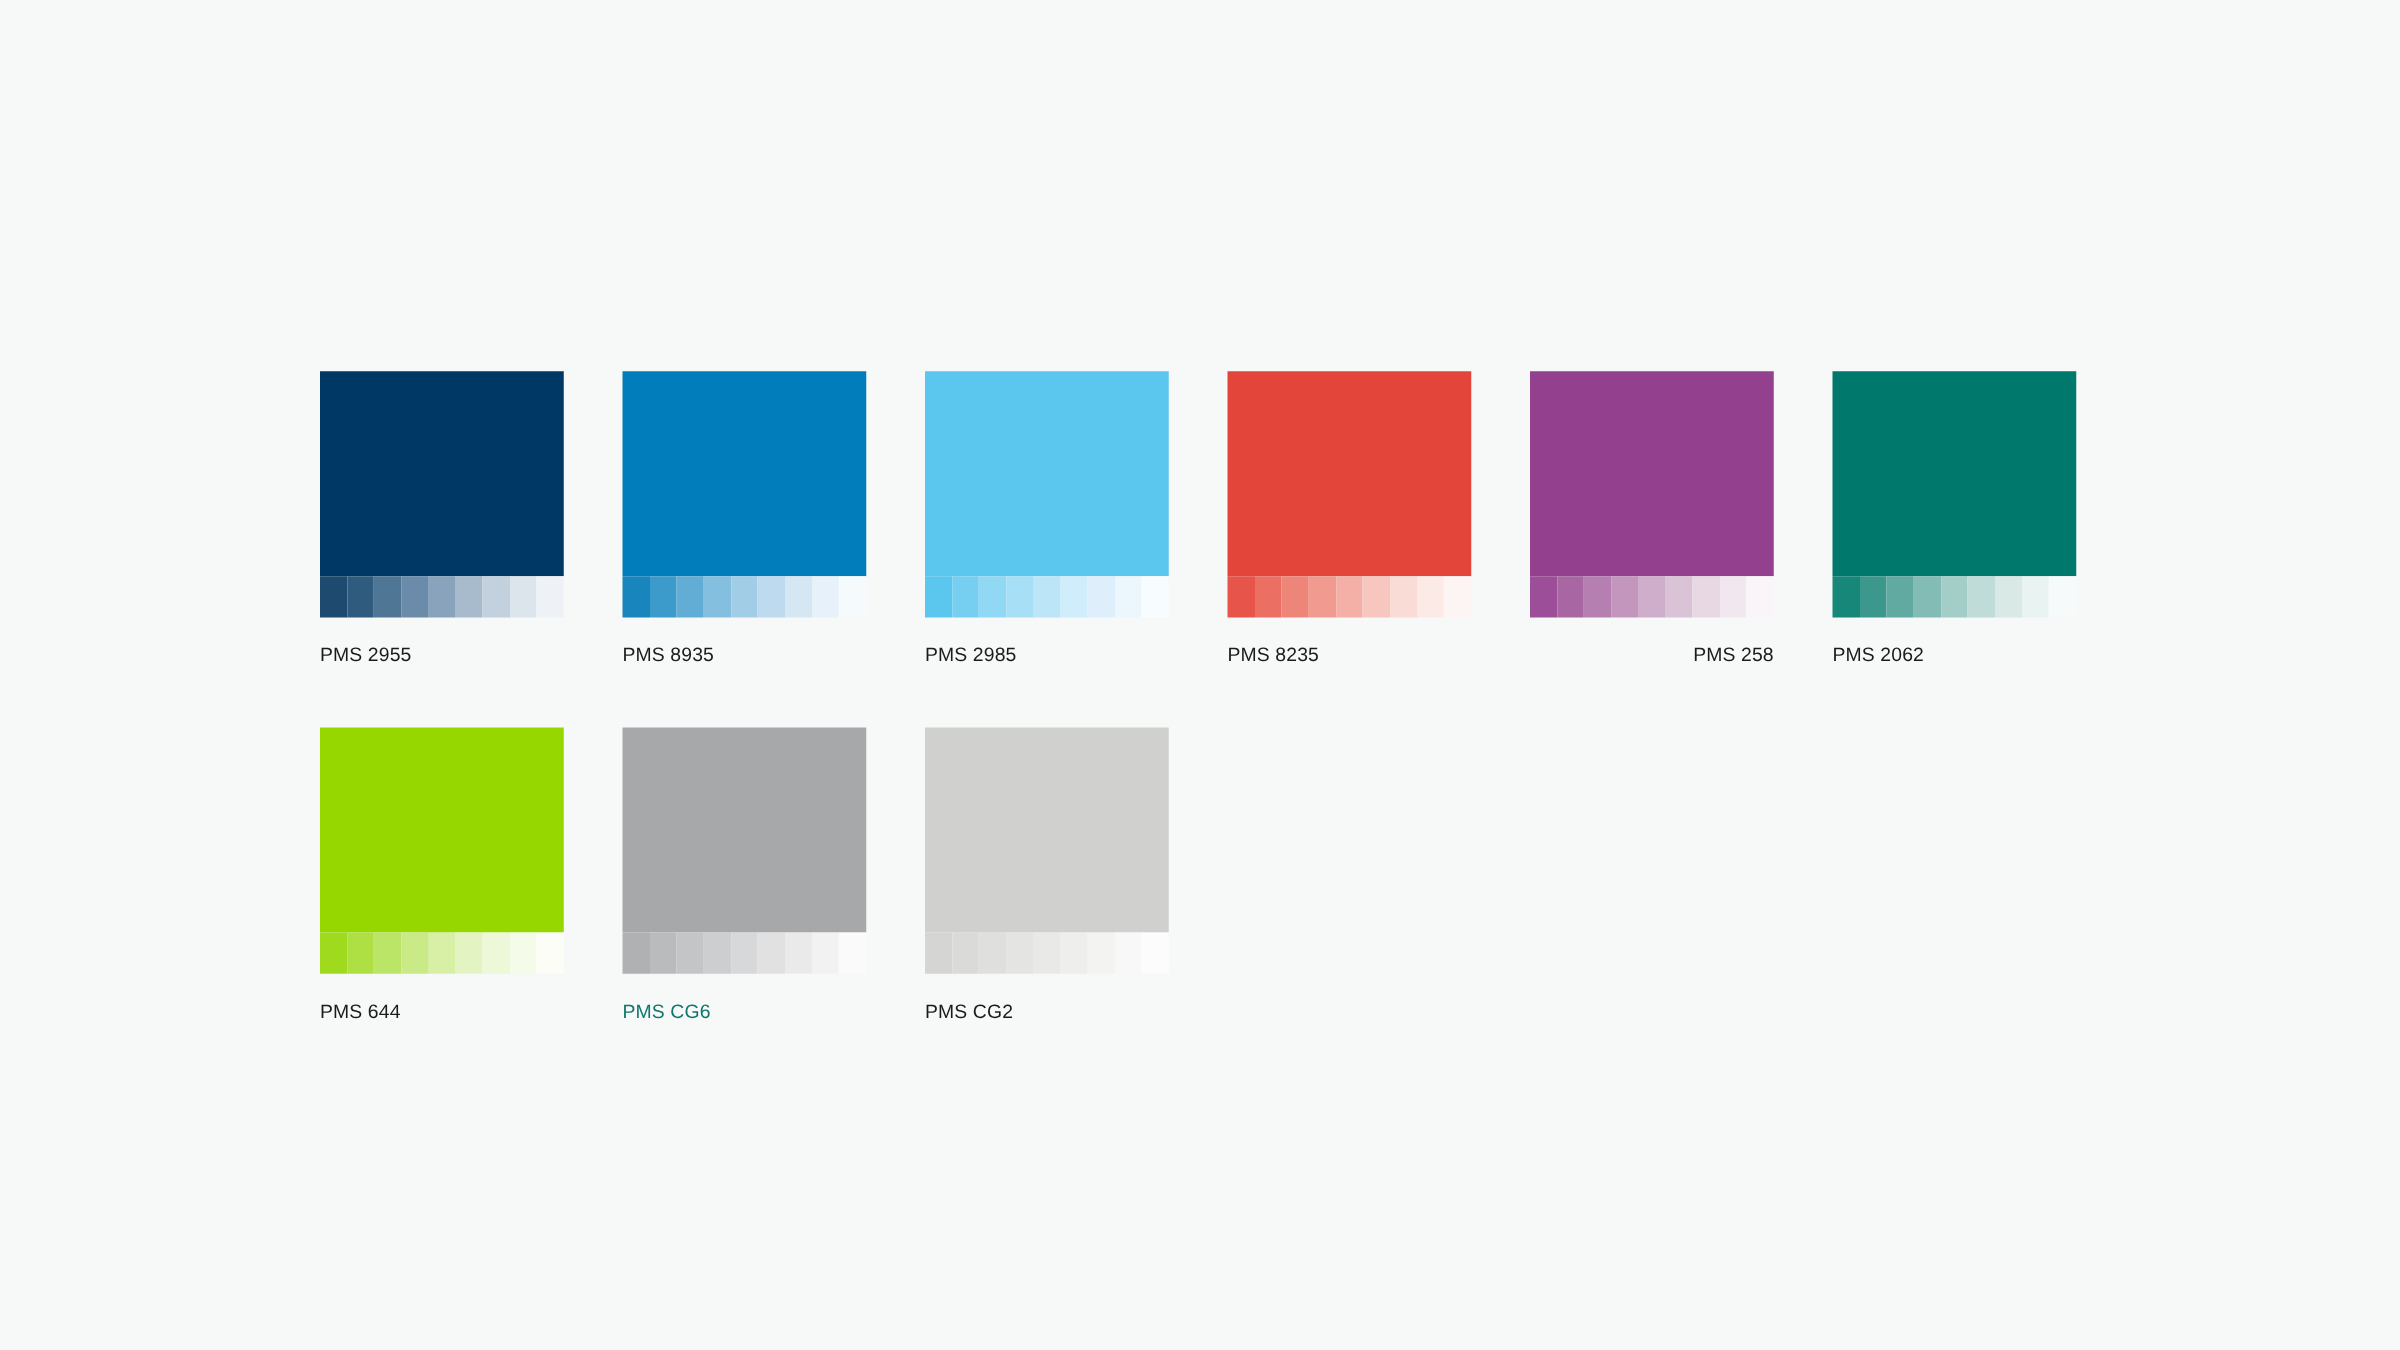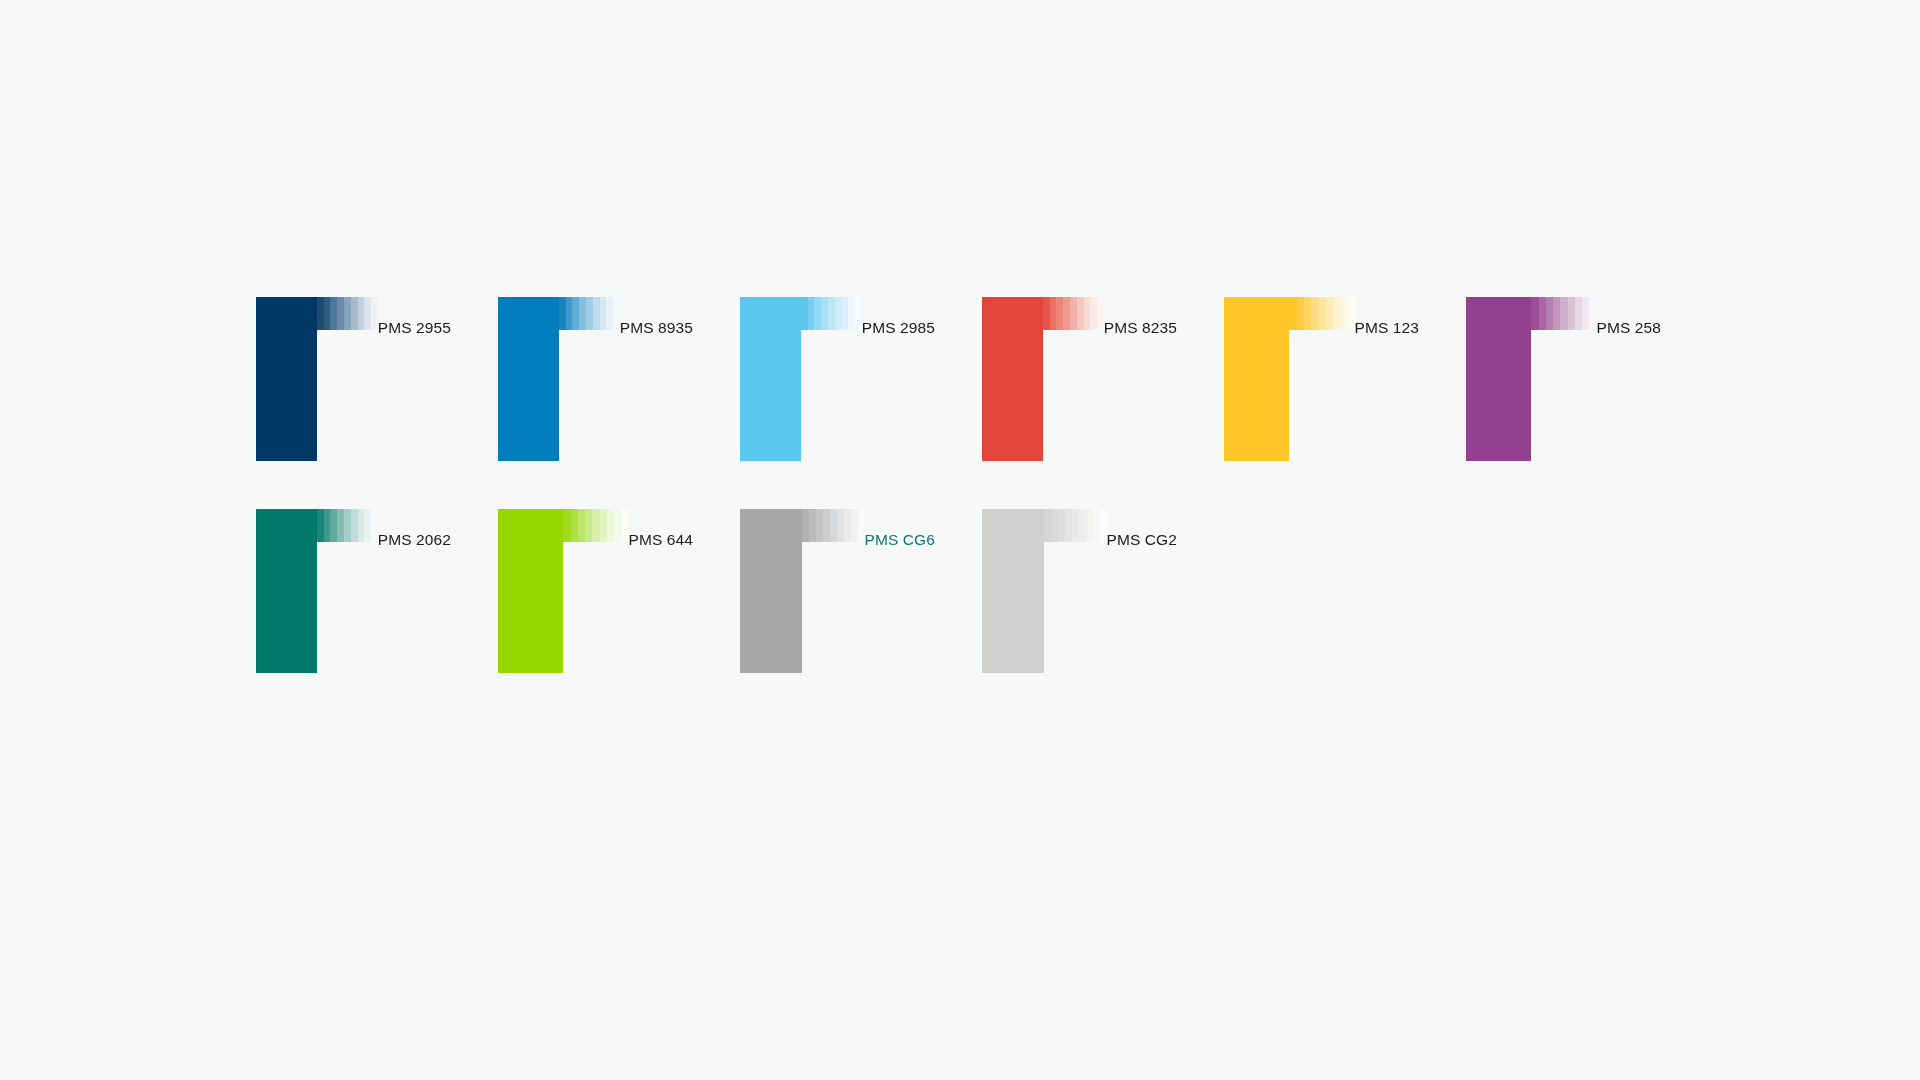--- a/index.html
+++ b/index.html
@@ -29,21 +29,21 @@
     display: grid;
     grid-template-columns: repeat(6, 195px);
     grid-column-gap: 47px;
     grid-row-gap: 48px;
     align-content: start;
   }
 
   .swatch-card {
     width: 195px;
     display: flex;
-    flex-direction: row;
+    flex-direction: column;
   }
 
   .swatch-base {
     width: 195px;
     height: 164px;
   }
 
   .tint-strip {
     width: 195px;
     height: 33px;
@@ -123,35 +123,20 @@
           <div class="tint-step" style="background: rgb(241, 154, 143);"></div>
           <div class="tint-step" style="background: rgb(244, 176, 166);"></div>
           <div class="tint-step" style="background: rgb(247, 198, 190);"></div>
           <div class="tint-step" style="background: rgb(250, 220, 215);"></div>
           <div class="tint-step" style="background: rgb(252, 234, 231);"></div>
           <div class="tint-step" style="background: rgb(253, 245, 243);"></div>
         </div>
         <div class="swatch-label" style="color: rgb(27, 27, 27);">PMS 8235</div>
       </div>
       <div class="swatch-card">
-        <div class="swatch-base" style="background: rgb(255, 198, 41);"></div>
-        <div class="tint-strip">
-          <div class="tint-step" style="background: rgb(255, 198, 41);"></div>
-          <div class="tint-step" style="background: rgb(255, 205, 67);"></div>
-          <div class="tint-step" style="background: rgb(255, 213, 95);"></div>
-          <div class="tint-step" style="background: rgb(255, 221, 124);"></div>
-          <div class="tint-step" style="background: rgb(255, 228, 153);"></div>
-          <div class="tint-step" style="background: rgb(255, 236, 181);"></div>
-          <div class="tint-step" style="background: rgb(255, 242, 207);"></div>
-          <div class="tint-step" style="background: rgb(255, 247, 227);"></div>
-          <div class="tint-step" style="background: rgb(255, 252, 243);"></div>
-        </div>
-        <div class="swatch-label" style="color: rgb(27, 27, 27);">PMS 123</div>
-      </div>
-      <div class="swatch-card">
         <div class="swatch-base" style="background: rgb(147, 64, 143);"></div>
         <div class="tint-strip">
           <div class="tint-step" style="background: rgb(156, 79, 152);"></div>
           <div class="tint-step" style="background: rgb(168, 102, 163);"></div>
           <div class="tint-step" style="background: rgb(181, 127, 177);"></div>
           <div class="tint-step" style="background: rgb(194, 150, 189);"></div>
           <div class="tint-step" style="background: rgb(207, 174, 203);"></div>
           <div class="tint-step" style="background: rgb(219, 195, 215);"></div>
           <div class="tint-step" style="background: rgb(231, 216, 228);"></div>
           <div class="tint-step" style="background: rgb(241, 232, 239);"></div>

